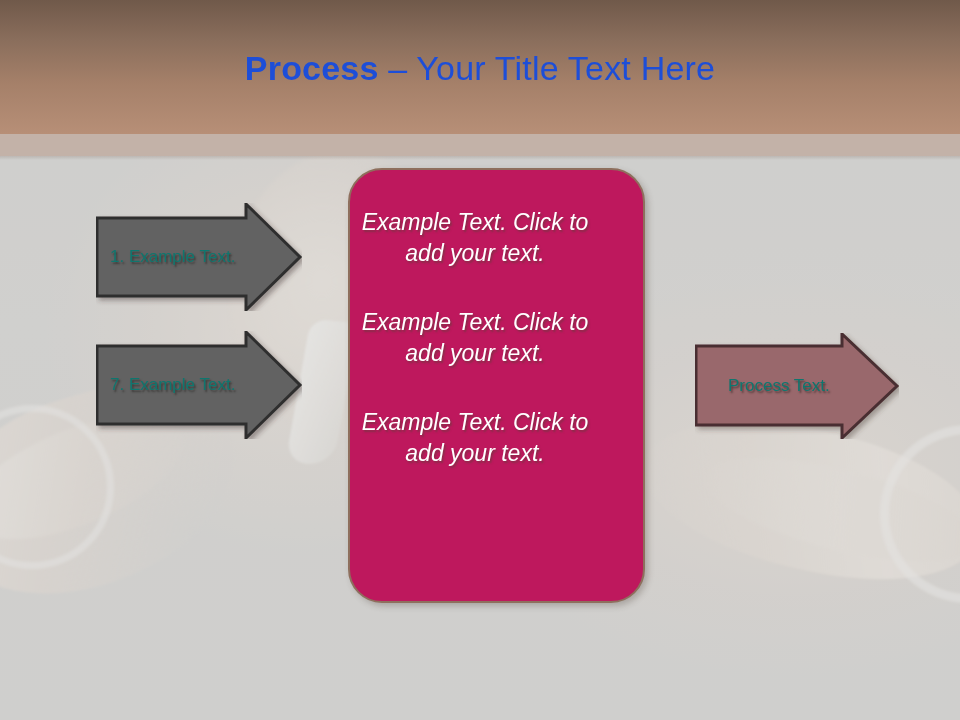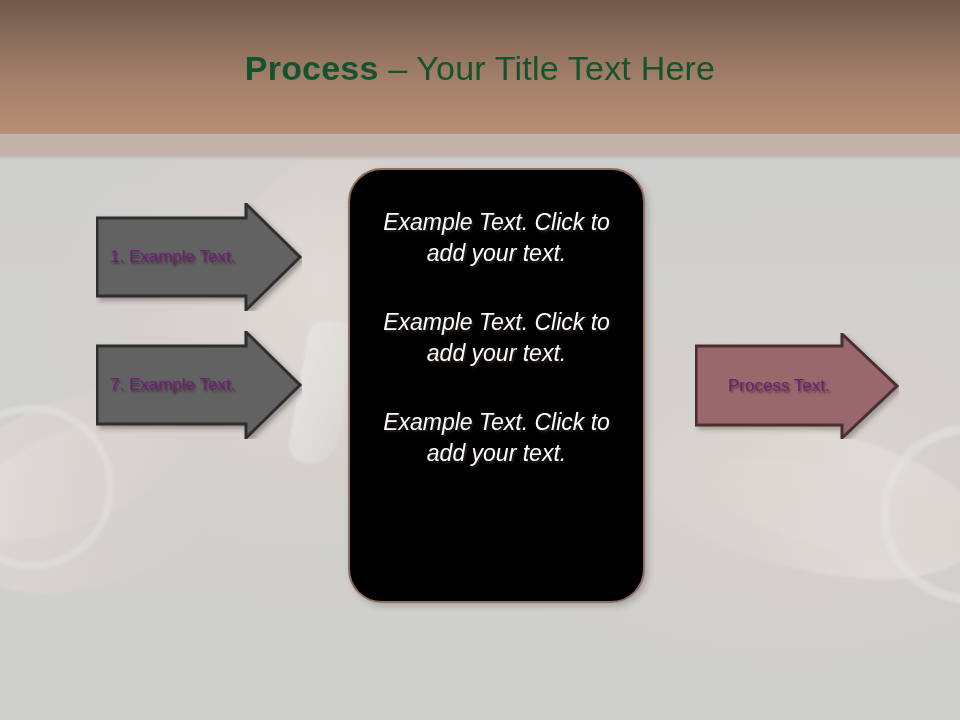--- a/index.html
+++ b/index.html
@@ -145,62 +145,62 @@
     width: 960px;
     height: 4px;
     background: linear-gradient(180deg, rgba(120,100,90,0.22) 0%, rgba(120,100,90,0) 100%);
   }
   .slide-title {
     position: absolute;
     left: 0;
     top: 46px;
     width: 960px;
     text-align: center;
-    color: #14532d;
+    color: #1d4ed8;
     font-size: 34px;
     line-height: 44px;
     letter-spacing: 0.2px;
     white-space: nowrap;
   }
   .slide-title .strong { font-weight: 700; }
   .slide-title .rest  { font-weight: 400; }
 
   
   .arrow {
     position: absolute;
     display: flex;
     align-items: center;
     justify-content: flex-start;
   }
   .arrow svg { display: block; }
   .arrow-label {
     position: absolute;
-    color: #701a75;
+    color: #0f766e;
     font-size: 17px;
     line-height: 20px;
     white-space: nowrap;
     text-shadow: 1.5px 1.5px 2px rgba(30,25,22,0.55);
   }
 
   
   .center-box {
     position: absolute;
     left: 348px;
     top: 168px;
     width: 297px;
     height: 435px;
-    background: #000000;
+    background: #be185d;
     border: 2px solid #8e6f5d;
     border-radius: 34px;
     box-sizing: border-box;
     box-shadow: 3px 3px 6px rgba(70,55,48,0.28);
     display: flex;
     flex-direction: column;
     justify-content: flex-start;
-    align-items: center;
+    align-items: flex-start;
     padding-top: 37px;
   }
   .center-para {
     width: 250px;
     text-align: center;
     color: #ffffff;
     font-style: italic;
     font-size: 23px;
     line-height: 31px;
     text-shadow: 1.5px 1.5px 2px rgba(88,66,55,0.55);

